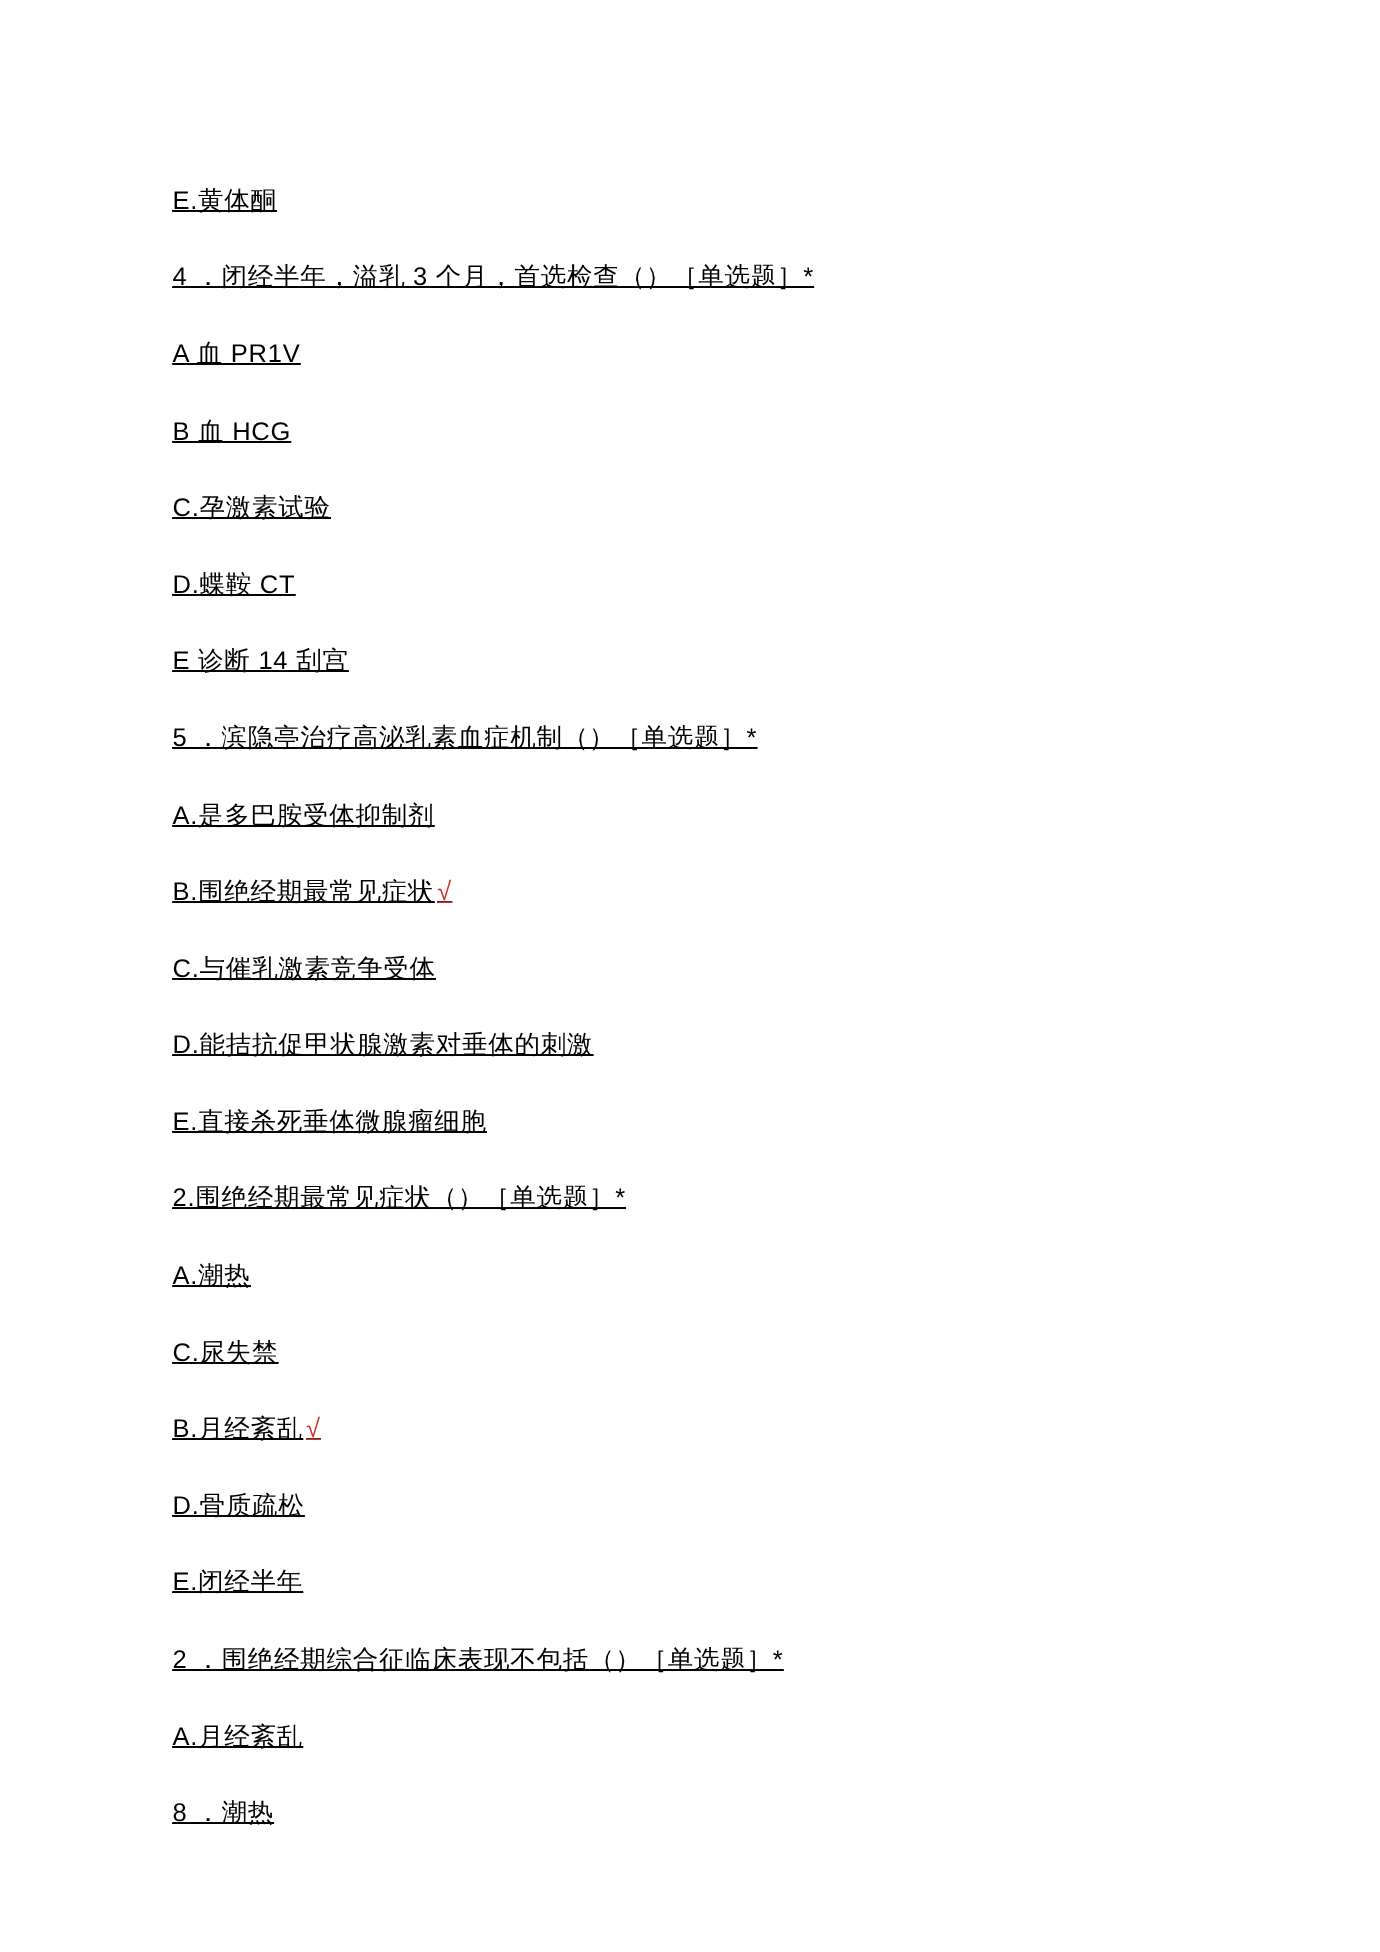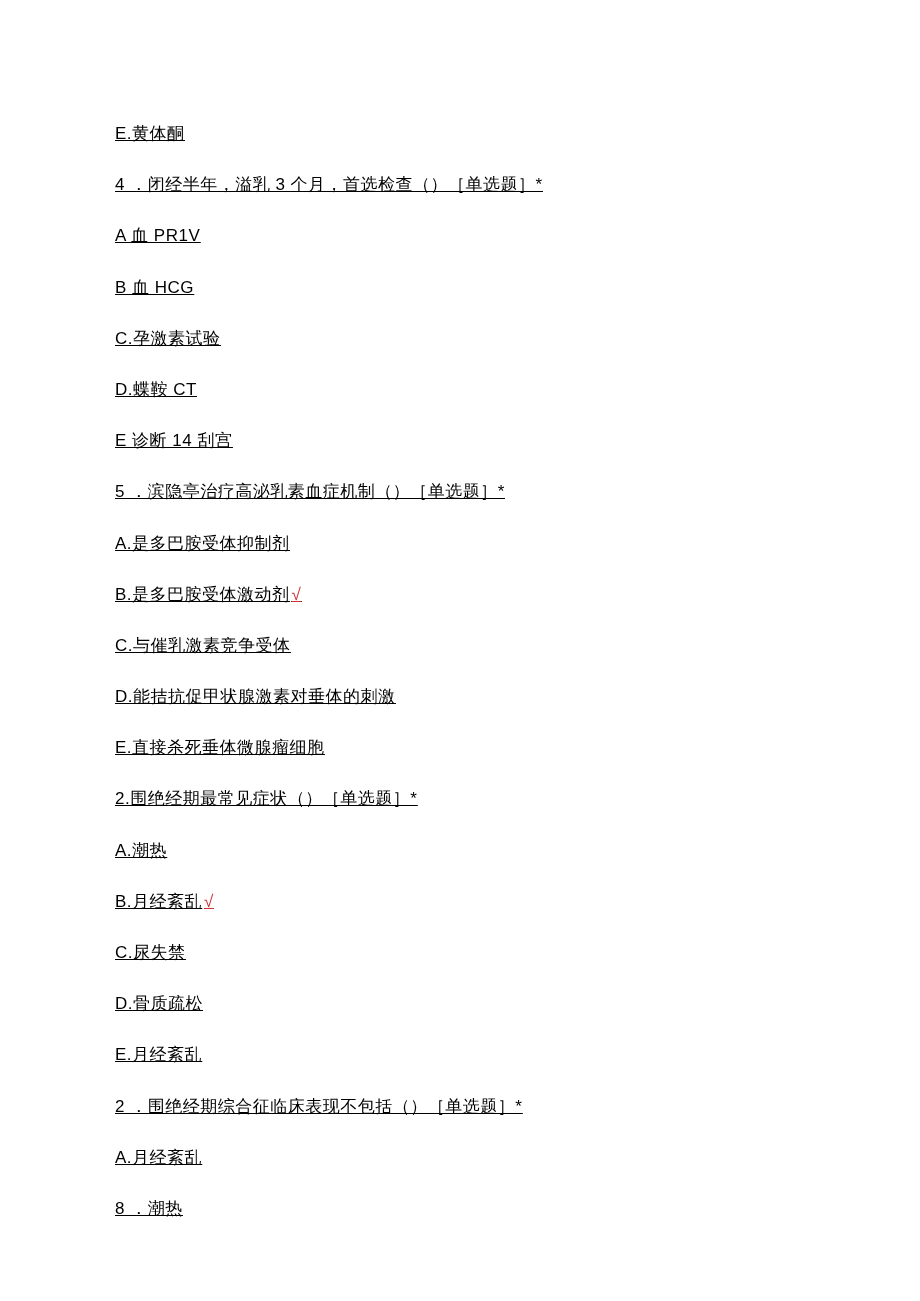--- a/index.html
+++ b/index.html
@@ -33,26 +33,26 @@
 <div id="content">
     <div class="line"><span>E.黄体酮</span></div>
     <div class="line"><span>4 ．闭经半年，溢乳 3 个月，首选检查（）［单选题］*</span></div>
     <div class="line"><span>A 血 PR1V</span></div>
     <div class="line"><span>B 血 HCG</span></div>
     <div class="line"><span>C.孕激素试验</span></div>
     <div class="line"><span>D.蝶鞍 CT</span></div>
     <div class="line"><span>E 诊断 14 刮宫</span></div>
     <div class="line"><span>5 ．滨隐亭治疗高泌乳素血症机制（）［单选题］*</span></div>
     <div class="line"><span>A.是多巴胺受体抑制剂</span></div>
-    <div class="line"><span>B.是多巴胺受体激动剂</span><span class="answer-mark">√</span></div>
+    <div class="line"><span>B.围绝经期最常见症状</span><span class="answer-mark">√</span></div>
     <div class="line"><span>C.与催乳激素竞争受体</span></div>
     <div class="line"><span>D.能拮抗促甲状腺激素对垂体的刺激</span></div>
     <div class="line"><span>E.直接杀死垂体微腺瘤细胞</span></div>
     <div class="line"><span>2.围绝经期最常见症状（）［单选题］*</span></div>
     <div class="line"><span>A.潮热</span></div>
+    <div class="line"><span>C.尿失禁</span></div>
     <div class="line"><span>B.月经紊乱</span><span class="answer-mark">√</span></div>
-    <div class="line"><span>C.尿失禁</span></div>
     <div class="line"><span>D.骨质疏松</span></div>
-    <div class="line"><span>E.月经紊乱</span></div>
+    <div class="line"><span>E.闭经半年</span></div>
     <div class="line"><span>2 ．围绝经期综合征临床表现不包括（）［单选题］*</span></div>
     <div class="line"><span>A.月经紊乱</span></div>
     <div class="line"><span>8 ．潮热</span></div>
   </div>
 
 </body></html>

